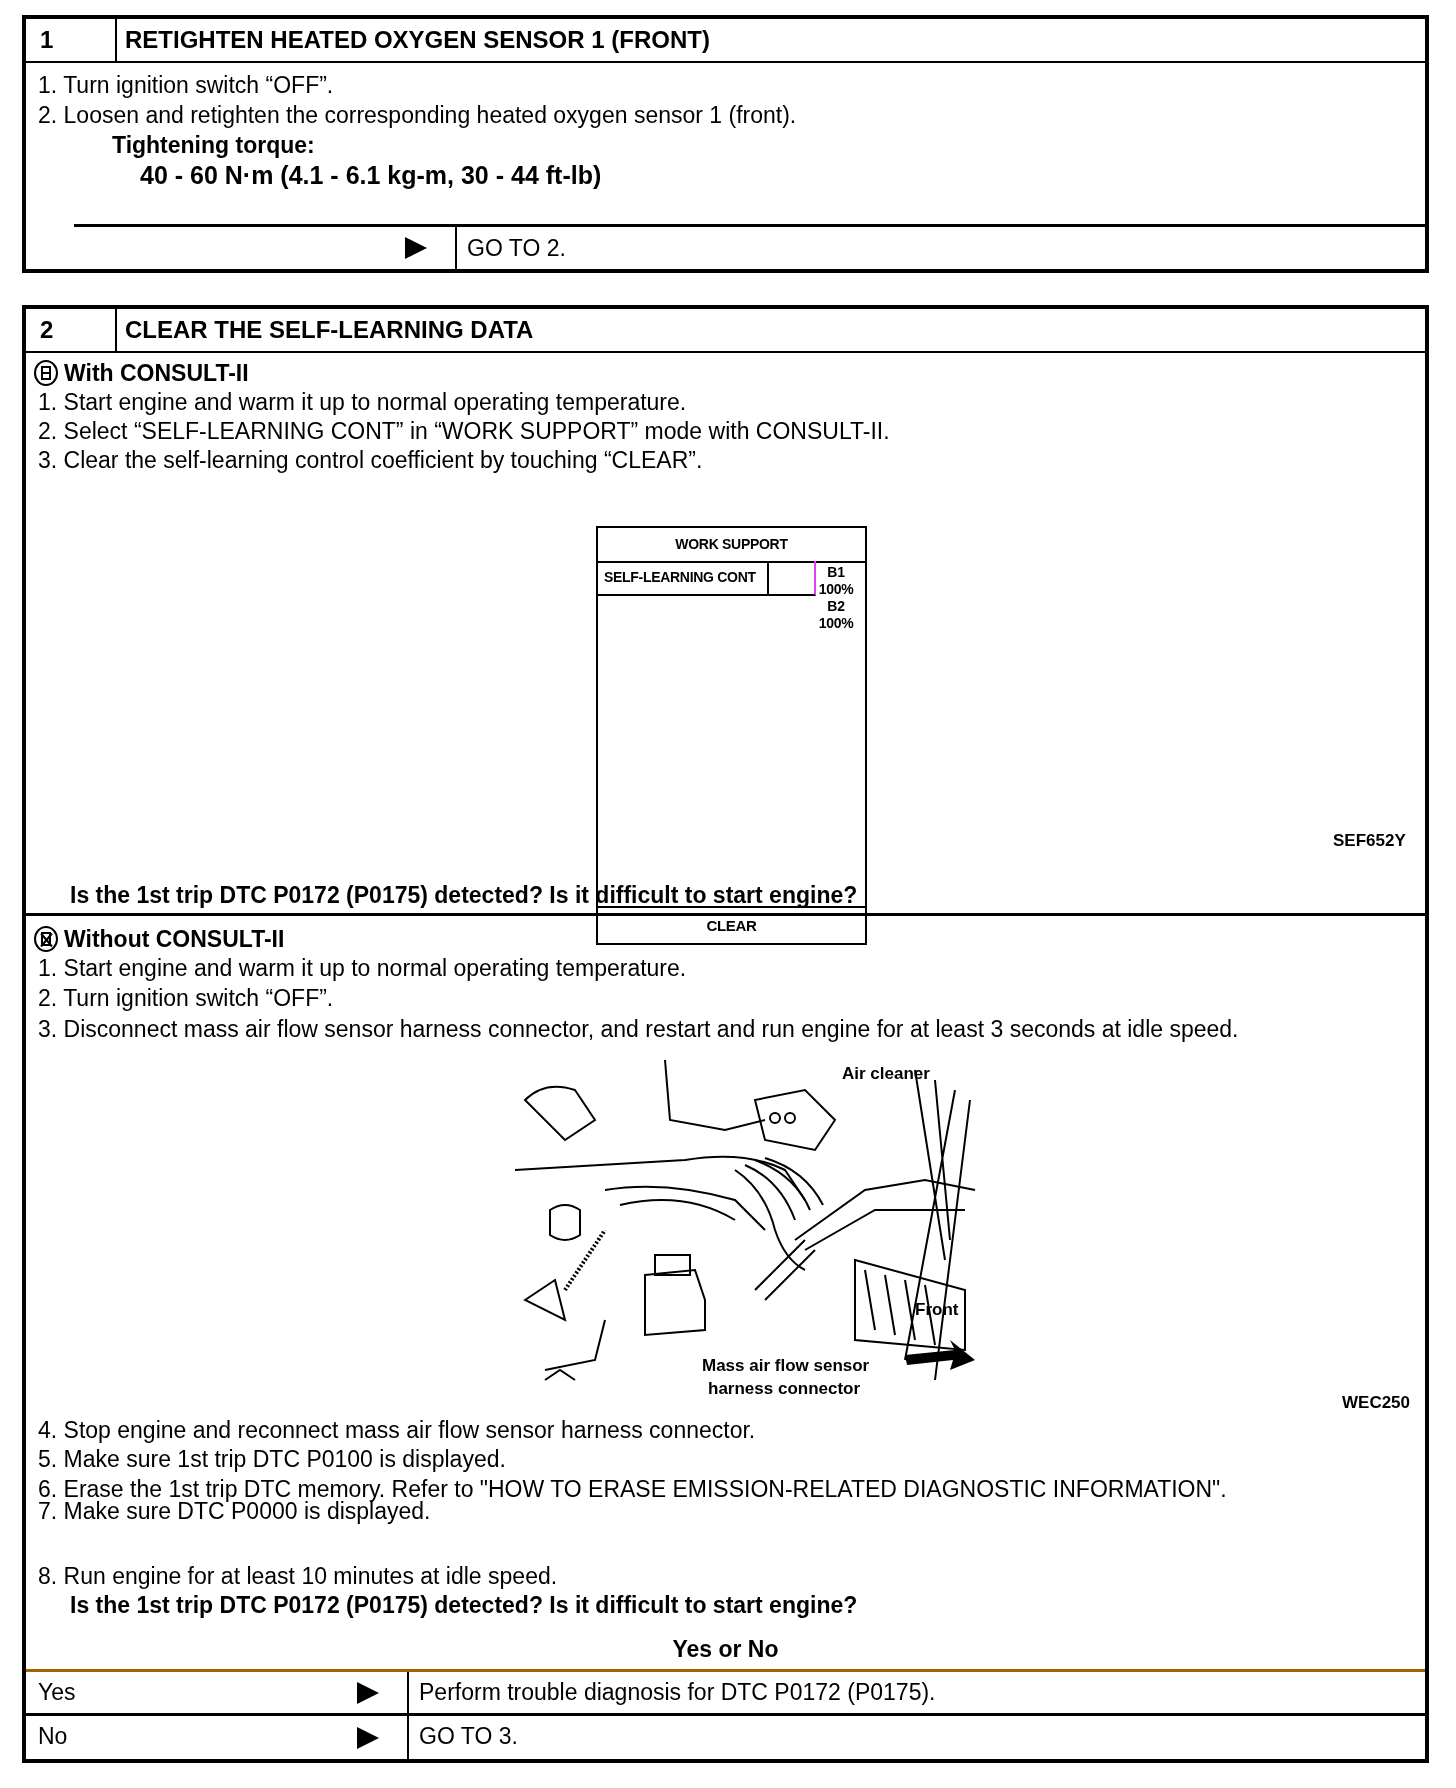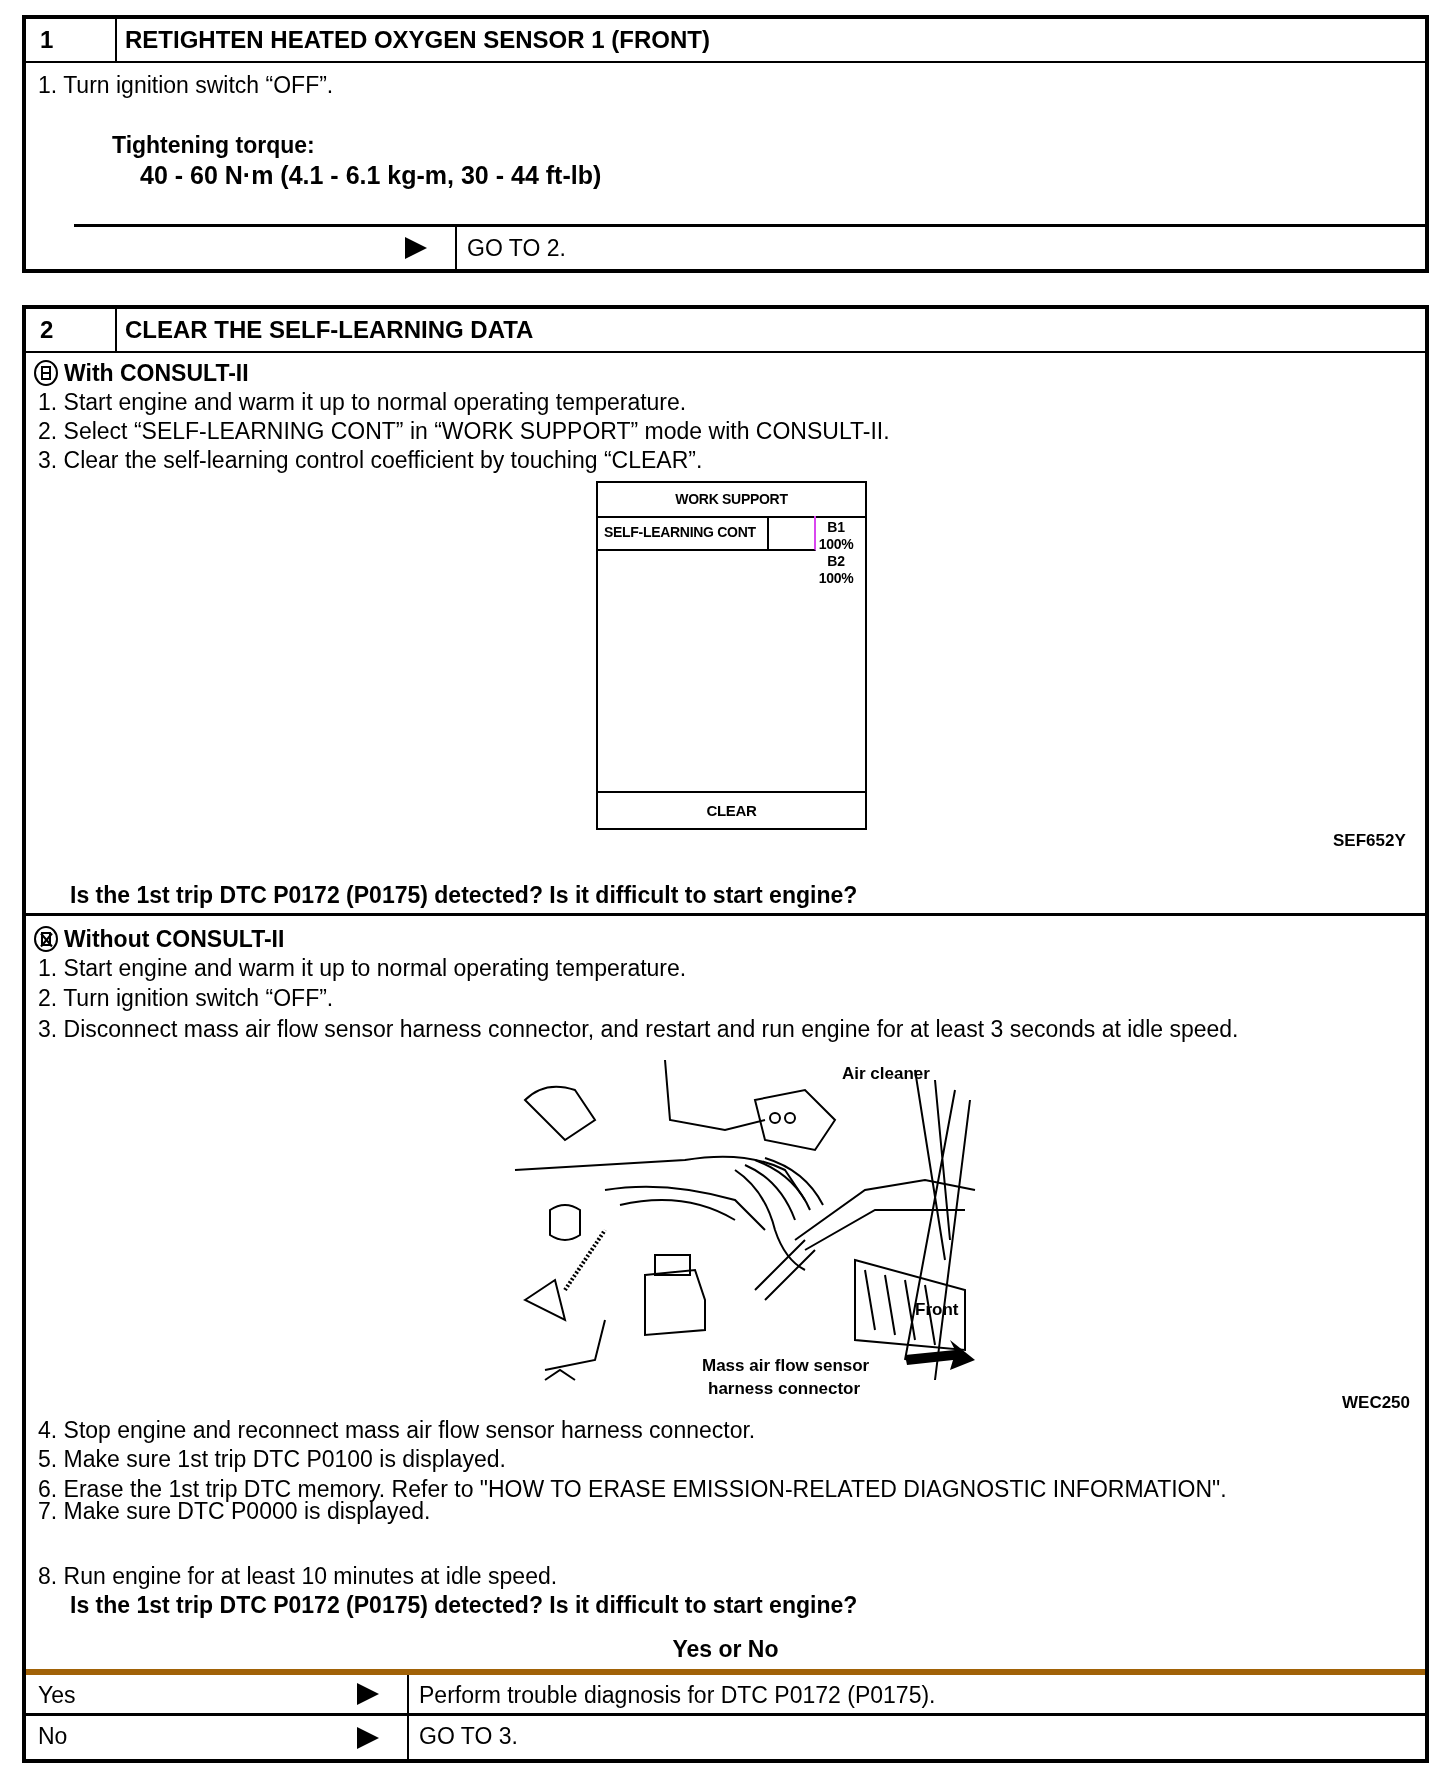--- a/index.html
+++ b/index.html
@@ -44,36 +44,37 @@
   .row .res {
     position: absolute; left: 389px; right: 0; top: 0; bottom: 0;
     font-size: 23px; padding-left: 4px;
   }
   .hline { position: absolute; left: 0; right: 0; height: 0; border-top: 3px solid #000; }
   .circ-icon {
     position: absolute; width: 24px; height: 26px; border: 2px solid #000;
     border-radius: 50%; box-sizing: border-box;
   }
   .ws-box {
-    position: absolute; left: 596px; top: 481px; width: 271px; height: 349px;
+    position: absolute; left: 596px; top: 526px; width: 271px; height: 419px;
     border: 2px solid #000; box-sizing: border-box;
     font-weight: bold; font-size: 14px; letter-spacing: -0.3px;
   }
   .figcode { position: absolute; font-size: 17px; font-weight: bold; }
   .fig-label { position: absolute; font-size: 17px; font-weight: bold; white-space: nowrap; }
 </style>
 </head>
 <body>
 
 <div class="tbl" style="top:15px;height:258px;">
   <div class="hdr">
     <div class="num">1</div>
     <div class="title">RETIGHTEN HEATED OXYGEN SENSOR 1 (FRONT)</div>
   </div>
   <div class="line" style="left:12px;top:52px;">1.  Turn ignition switch “OFF”.</div>
+  <div class="line" style="left:12px;top:82px;">2.  Loosen and retighten the corresponding heated oxygen sensor 1 (front).</div>
   <div class="line bold" style="left:86px;top:112px;">Tightening torque:</div>
   <div class="line bold" style="left:114px;top:142px;font-size:25px;">40 - 60 N·m (4.1 - 6.1 kg-m, 30 - 44 ft-lb)</div>
   <div class="row" style="top:205px;height:45px;border-top:3px solid #000;margin-left:48px;">
     <div class="lab">
       <span class="arrow"></span>
     </div>
     <div class="res" style="line-height:42px;"><span>GO TO 2.</span></div>
   </div>
 </div>
 
@@ -115,21 +116,21 @@
 
   <div class="line" style="left:12px;top:1107px;">4.  Stop engine and reconnect mass air flow sensor harness connector.</div>
   <div class="line" style="left:12px;top:1136px;">5.  Make sure 1st trip DTC P0100 is displayed.</div>
   <div class="line" style="left:12px;top:1166px;">6.  Erase the 1st trip DTC memory. Refer to "HOW TO ERASE EMISSION-RELATED DIAGNOSTIC INFORMATION".</div>
   <div class="line" style="left:12px;top:1188px;">7.  Make sure DTC P0000 is displayed.</div>
   <div class="line" style="left:12px;top:1253px;">8.  Run engine for at least 10 minutes at idle speed.</div>
   <div class="line bold" style="left:44px;top:1282px;">Is the 1st trip DTC P0172 (P0175) detected? Is it difficult to start engine?</div>
 
   <div class="line bold" style="left:0;right:0;text-align:center;top:1326px;">Yes or No</div>
 
-  <div class="row" style="top:1360px;height:44px;border-top:6px solid #a16207;">
+  <div class="row" style="top:1360px;height:44px;border-top:3px solid #a16207;">
     <div class="lab" style="line-height:40px;">
       <span>Yes</span>
       <span class="arrow"></span>
     </div>
     <div class="res" style="line-height:40px;">Perform trouble diagnosis for DTC P0172 (P0175).</div>
   </div>
   <div class="row" style="top:1404px;height:46px;border-top:3px solid #000;padding-left:20px;">
     <div class="lab" style="line-height:40px;">
       <span>No</span>
       <span class="arrow"></span>

